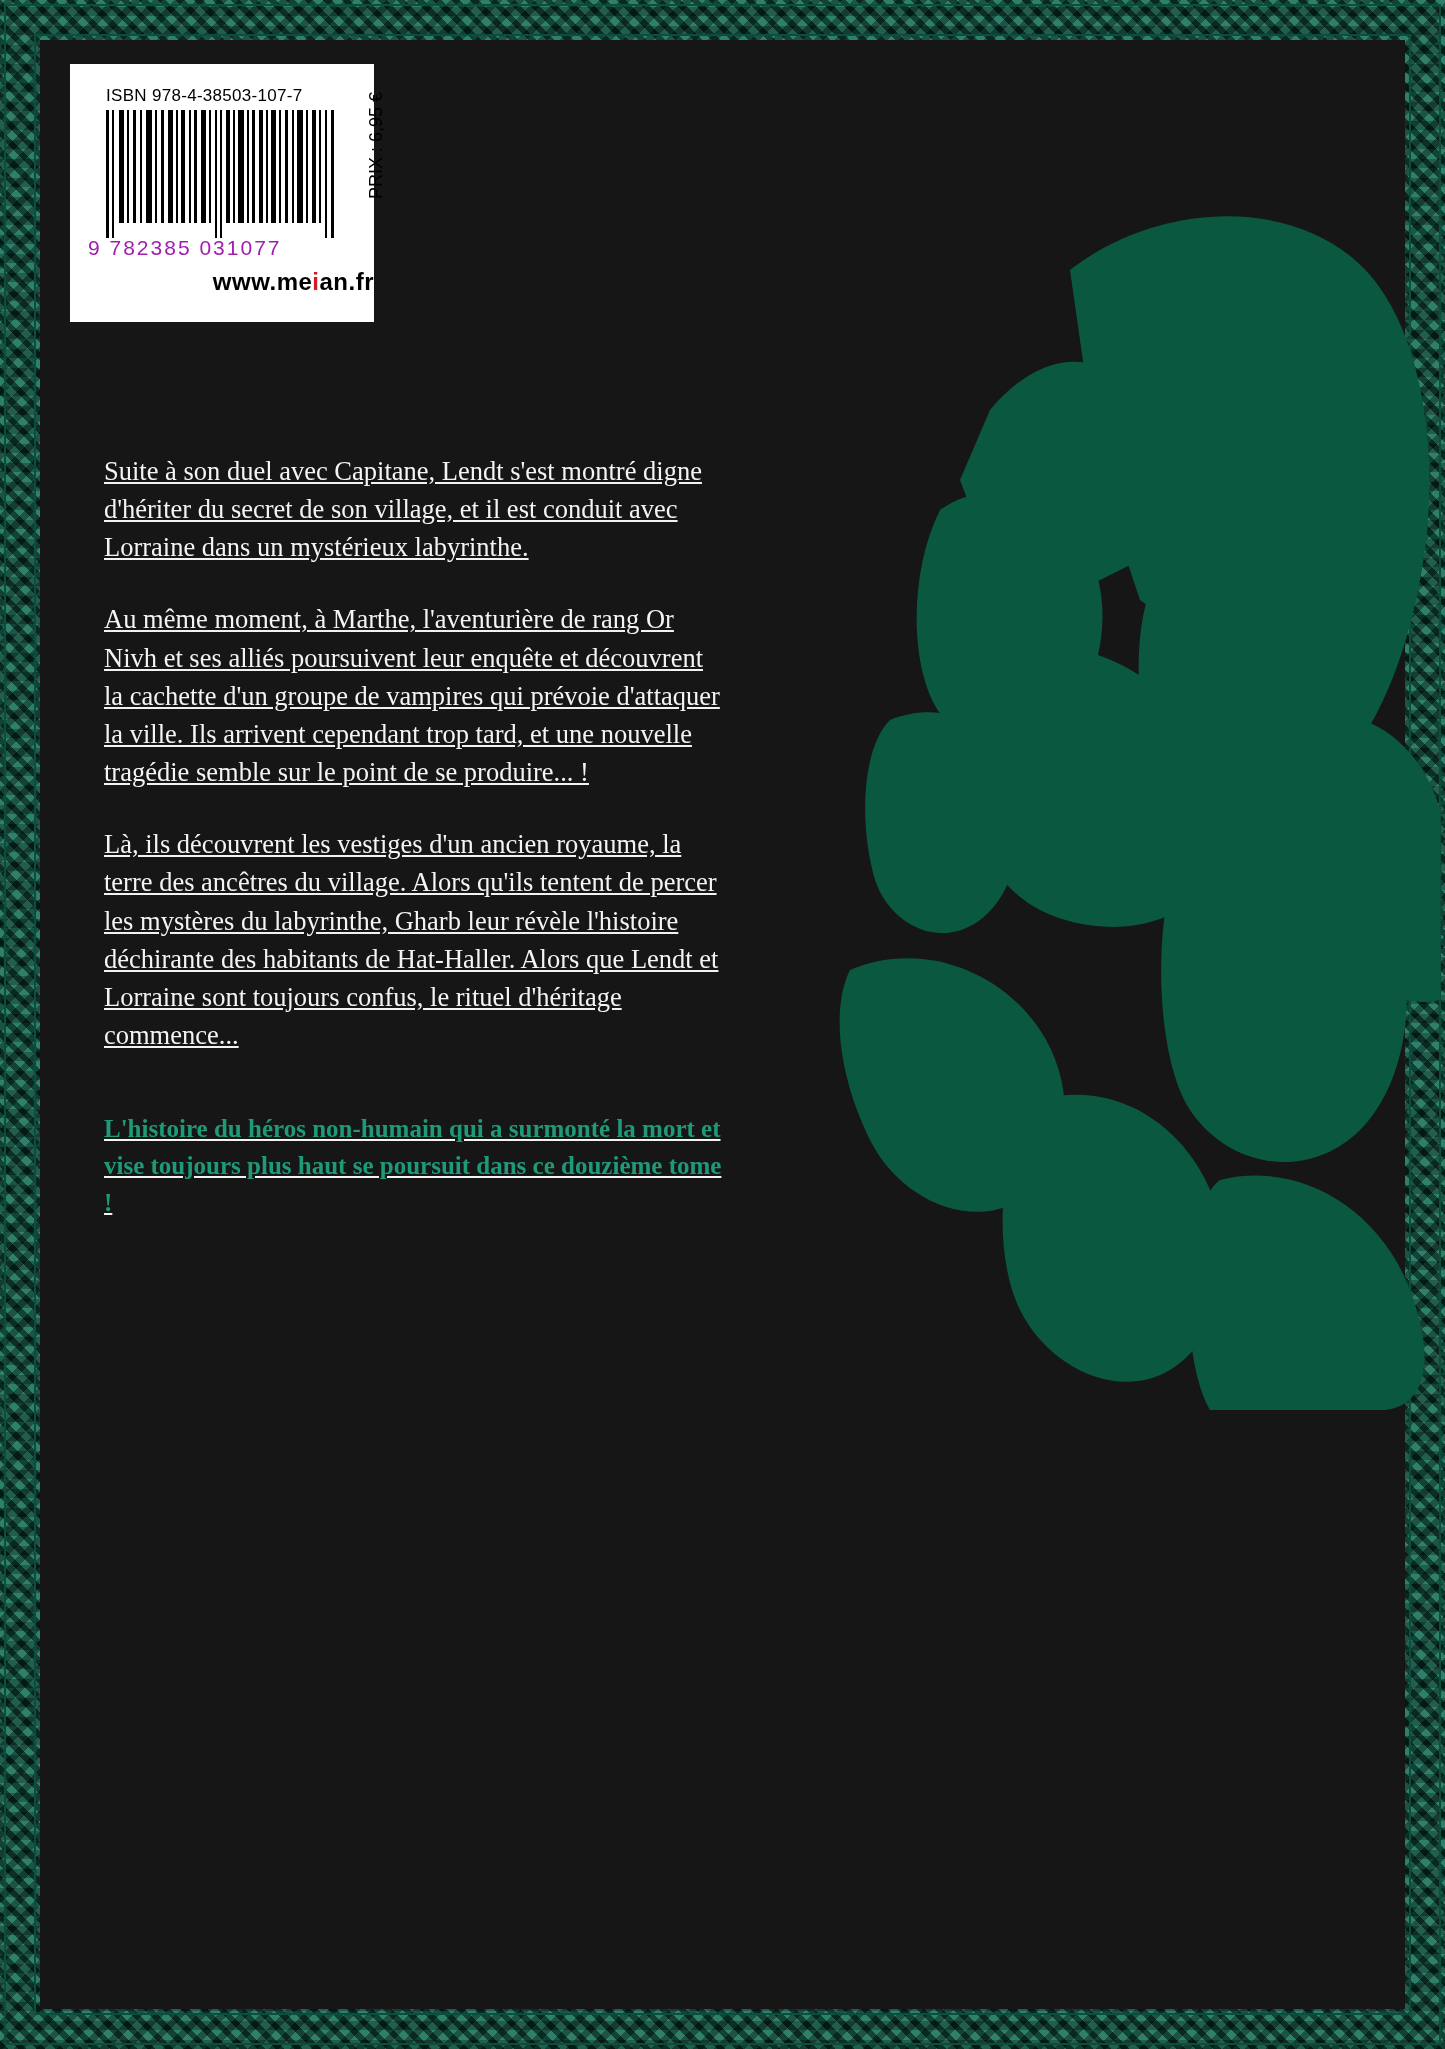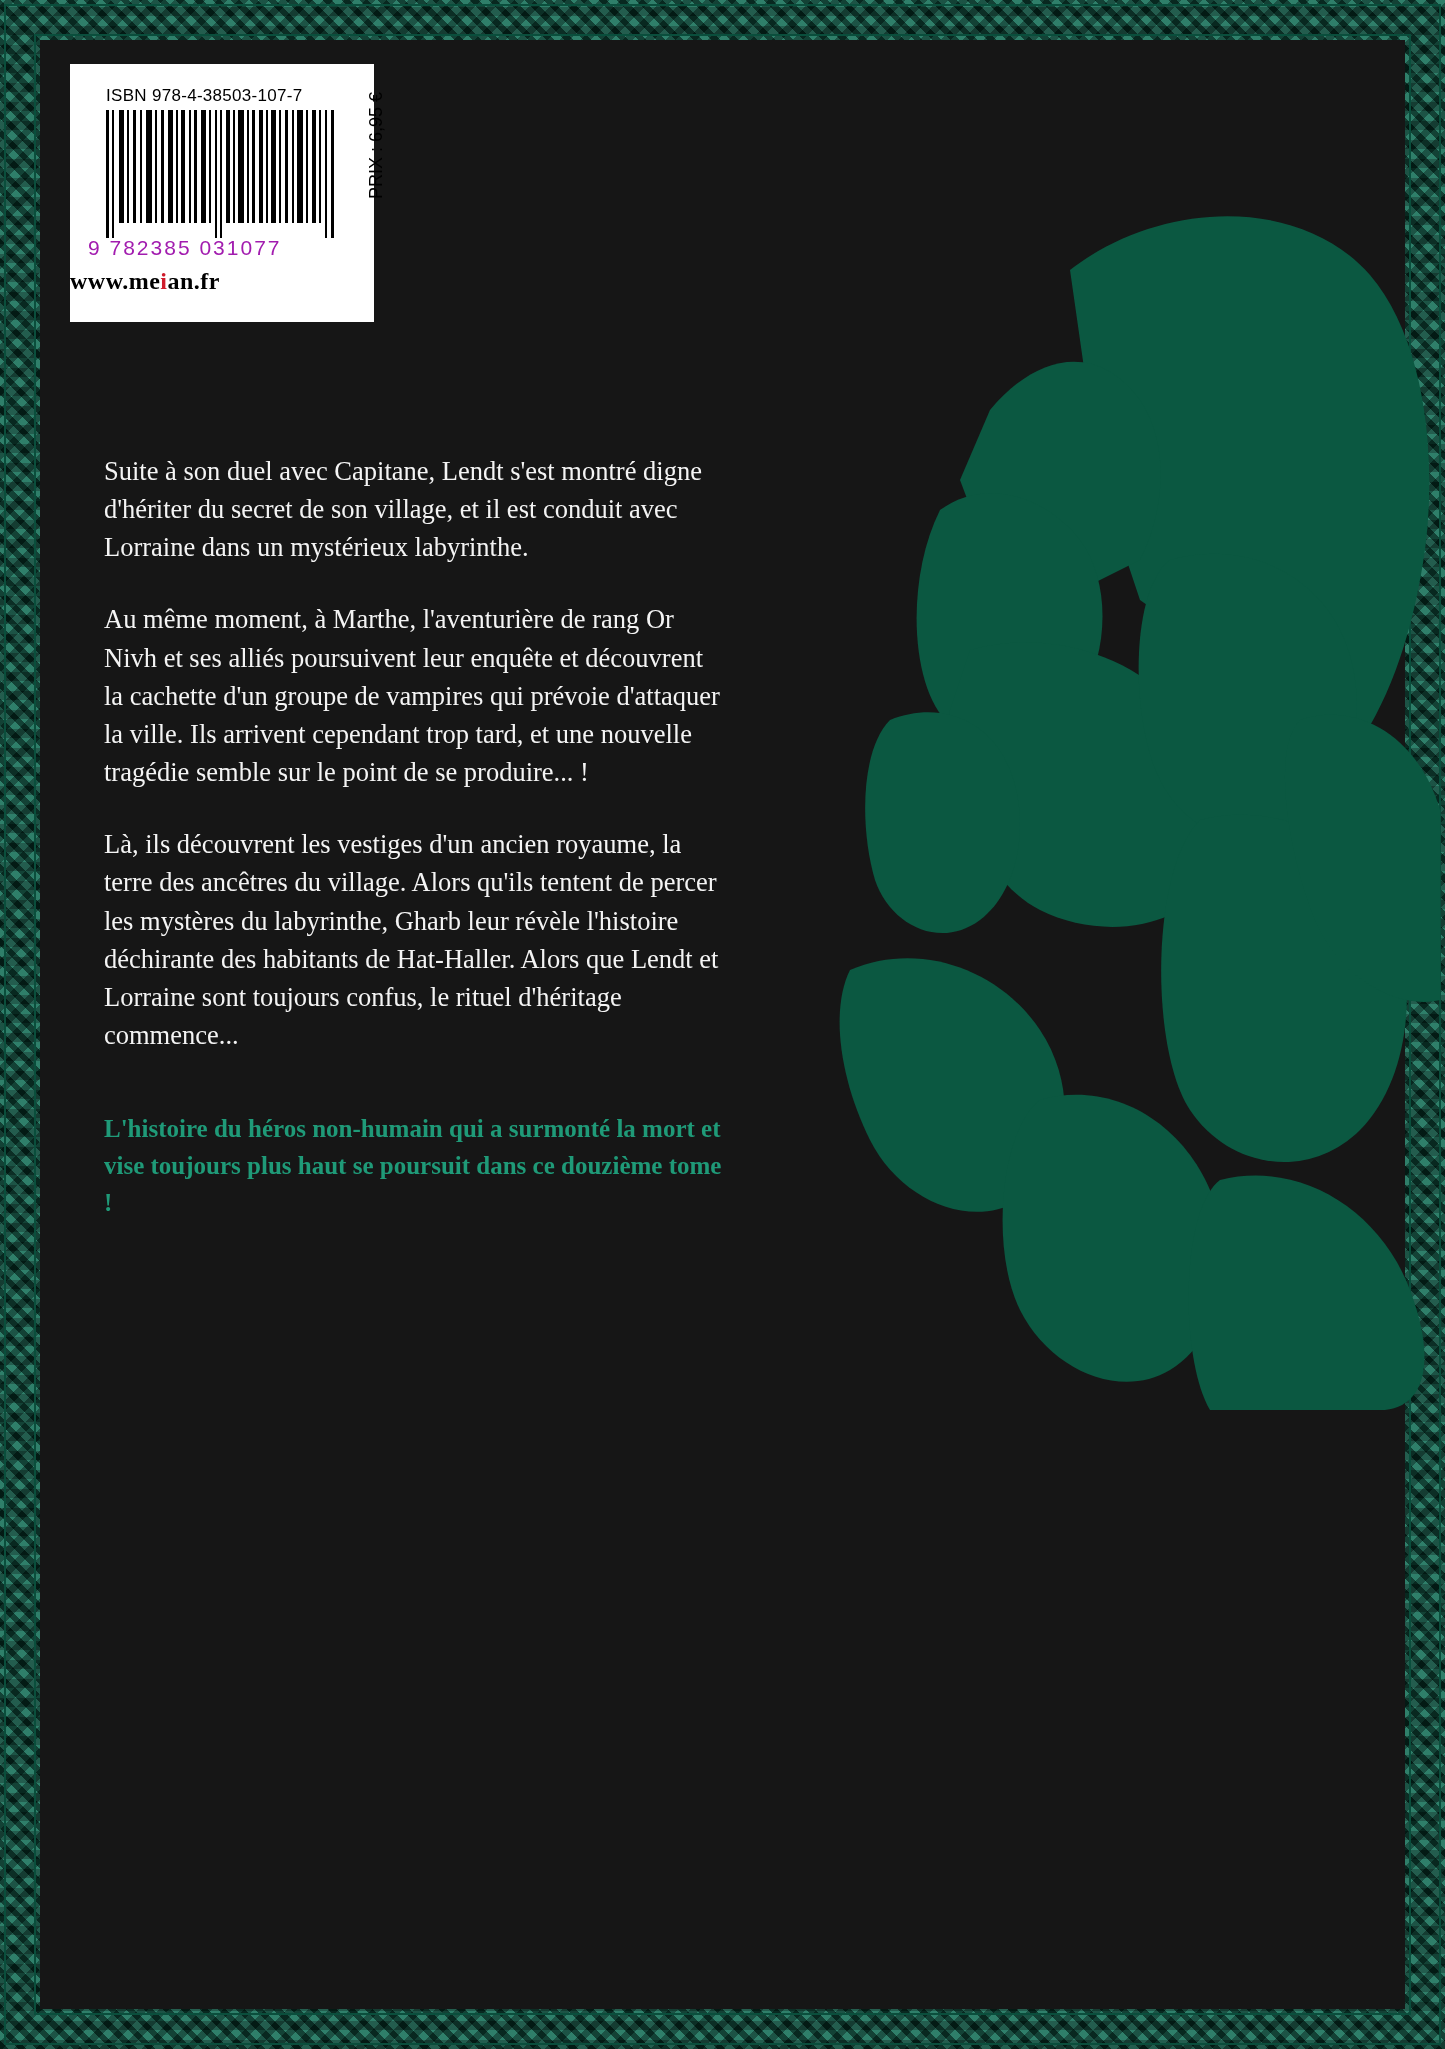--- a/index.html
+++ b/index.html
@@ -116,22 +116,22 @@
     font-size: 21px;
     letter-spacing: 2px;
     color: #a21caf;
     white-space: nowrap;
   }
   .site-text {
     position: absolute;
     left: 0;
     right: 0;
     top: 204px;
-    text-align: left;
-    font-family: Liberation Serif, serif;
+    text-align: right;
+    font-family: Liberation Sans, sans-serif;
     font-weight: bold;
     font-size: 24px;
     color: #000;
     letter-spacing: 0.5px;
   }
   .site-text .accent { color: #cf1b2b; }
   .price-text {
     position: absolute;
     right: 8px;
     top: 28px;
@@ -143,20 +143,21 @@
     white-space: nowrap;
   }
 
   
   .blurb {
     position: absolute;
     left: 104px;
     top: 452px;
     width: 620px;
     color: #f2f2f2;
+    text-decoration: underline;
   }
   .blurb p {
     margin: 0 0 34px 0;
     font-family: "Liberation Serif", serif;
     font-size: 26.5px;
     line-height: 1.44;
     color: #f4f4f4;
   }
   .blurb p.tagline {
     color: #1f9a78;

